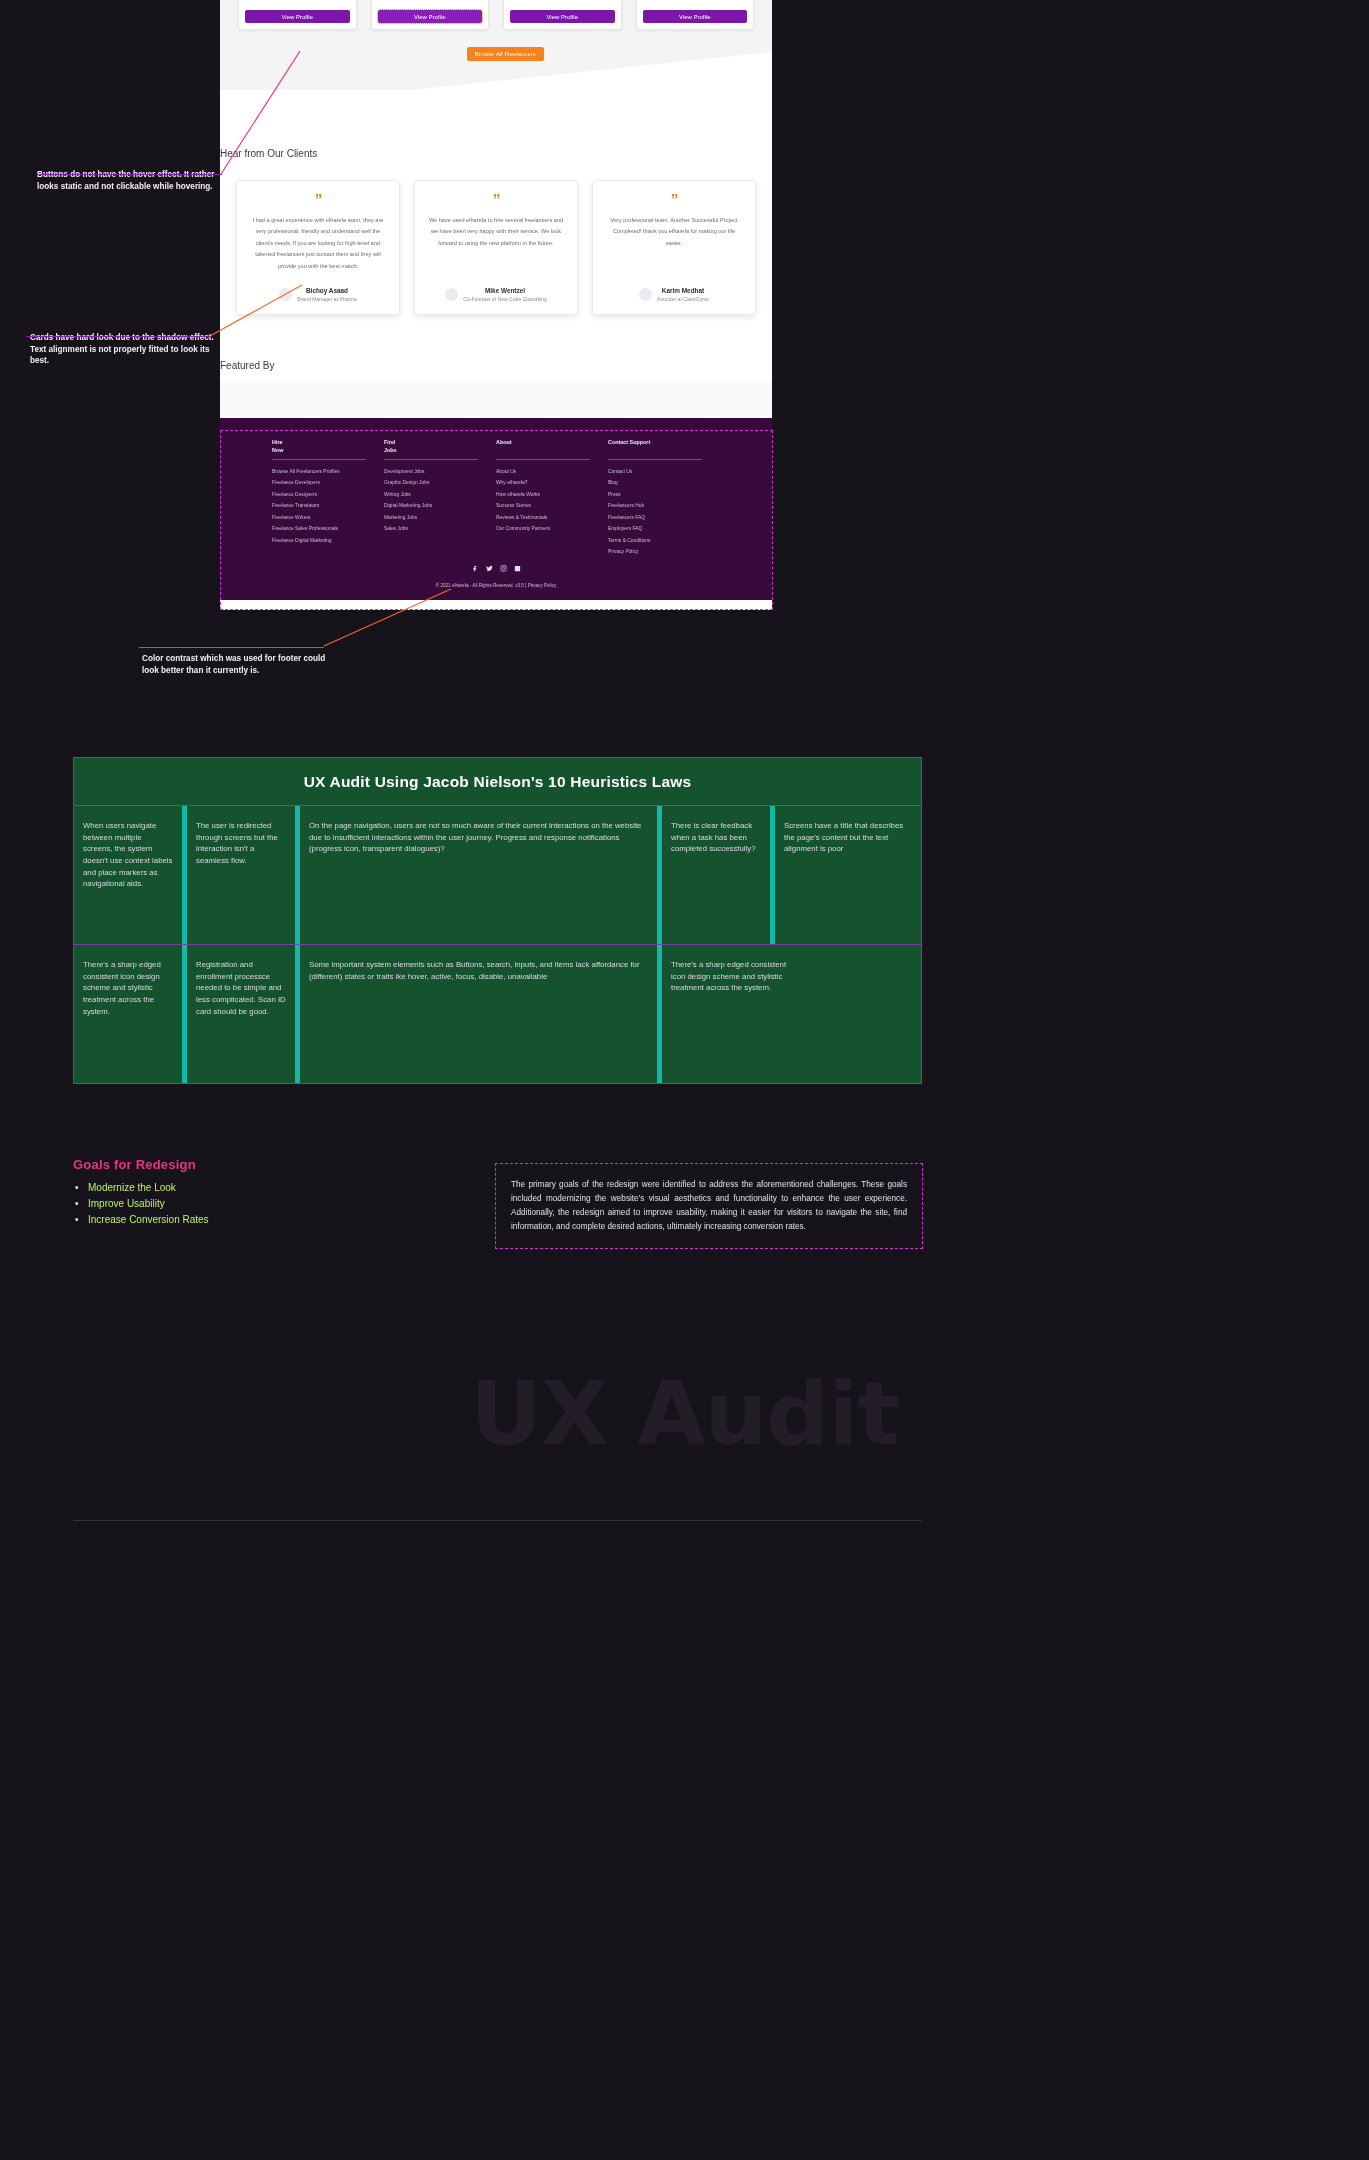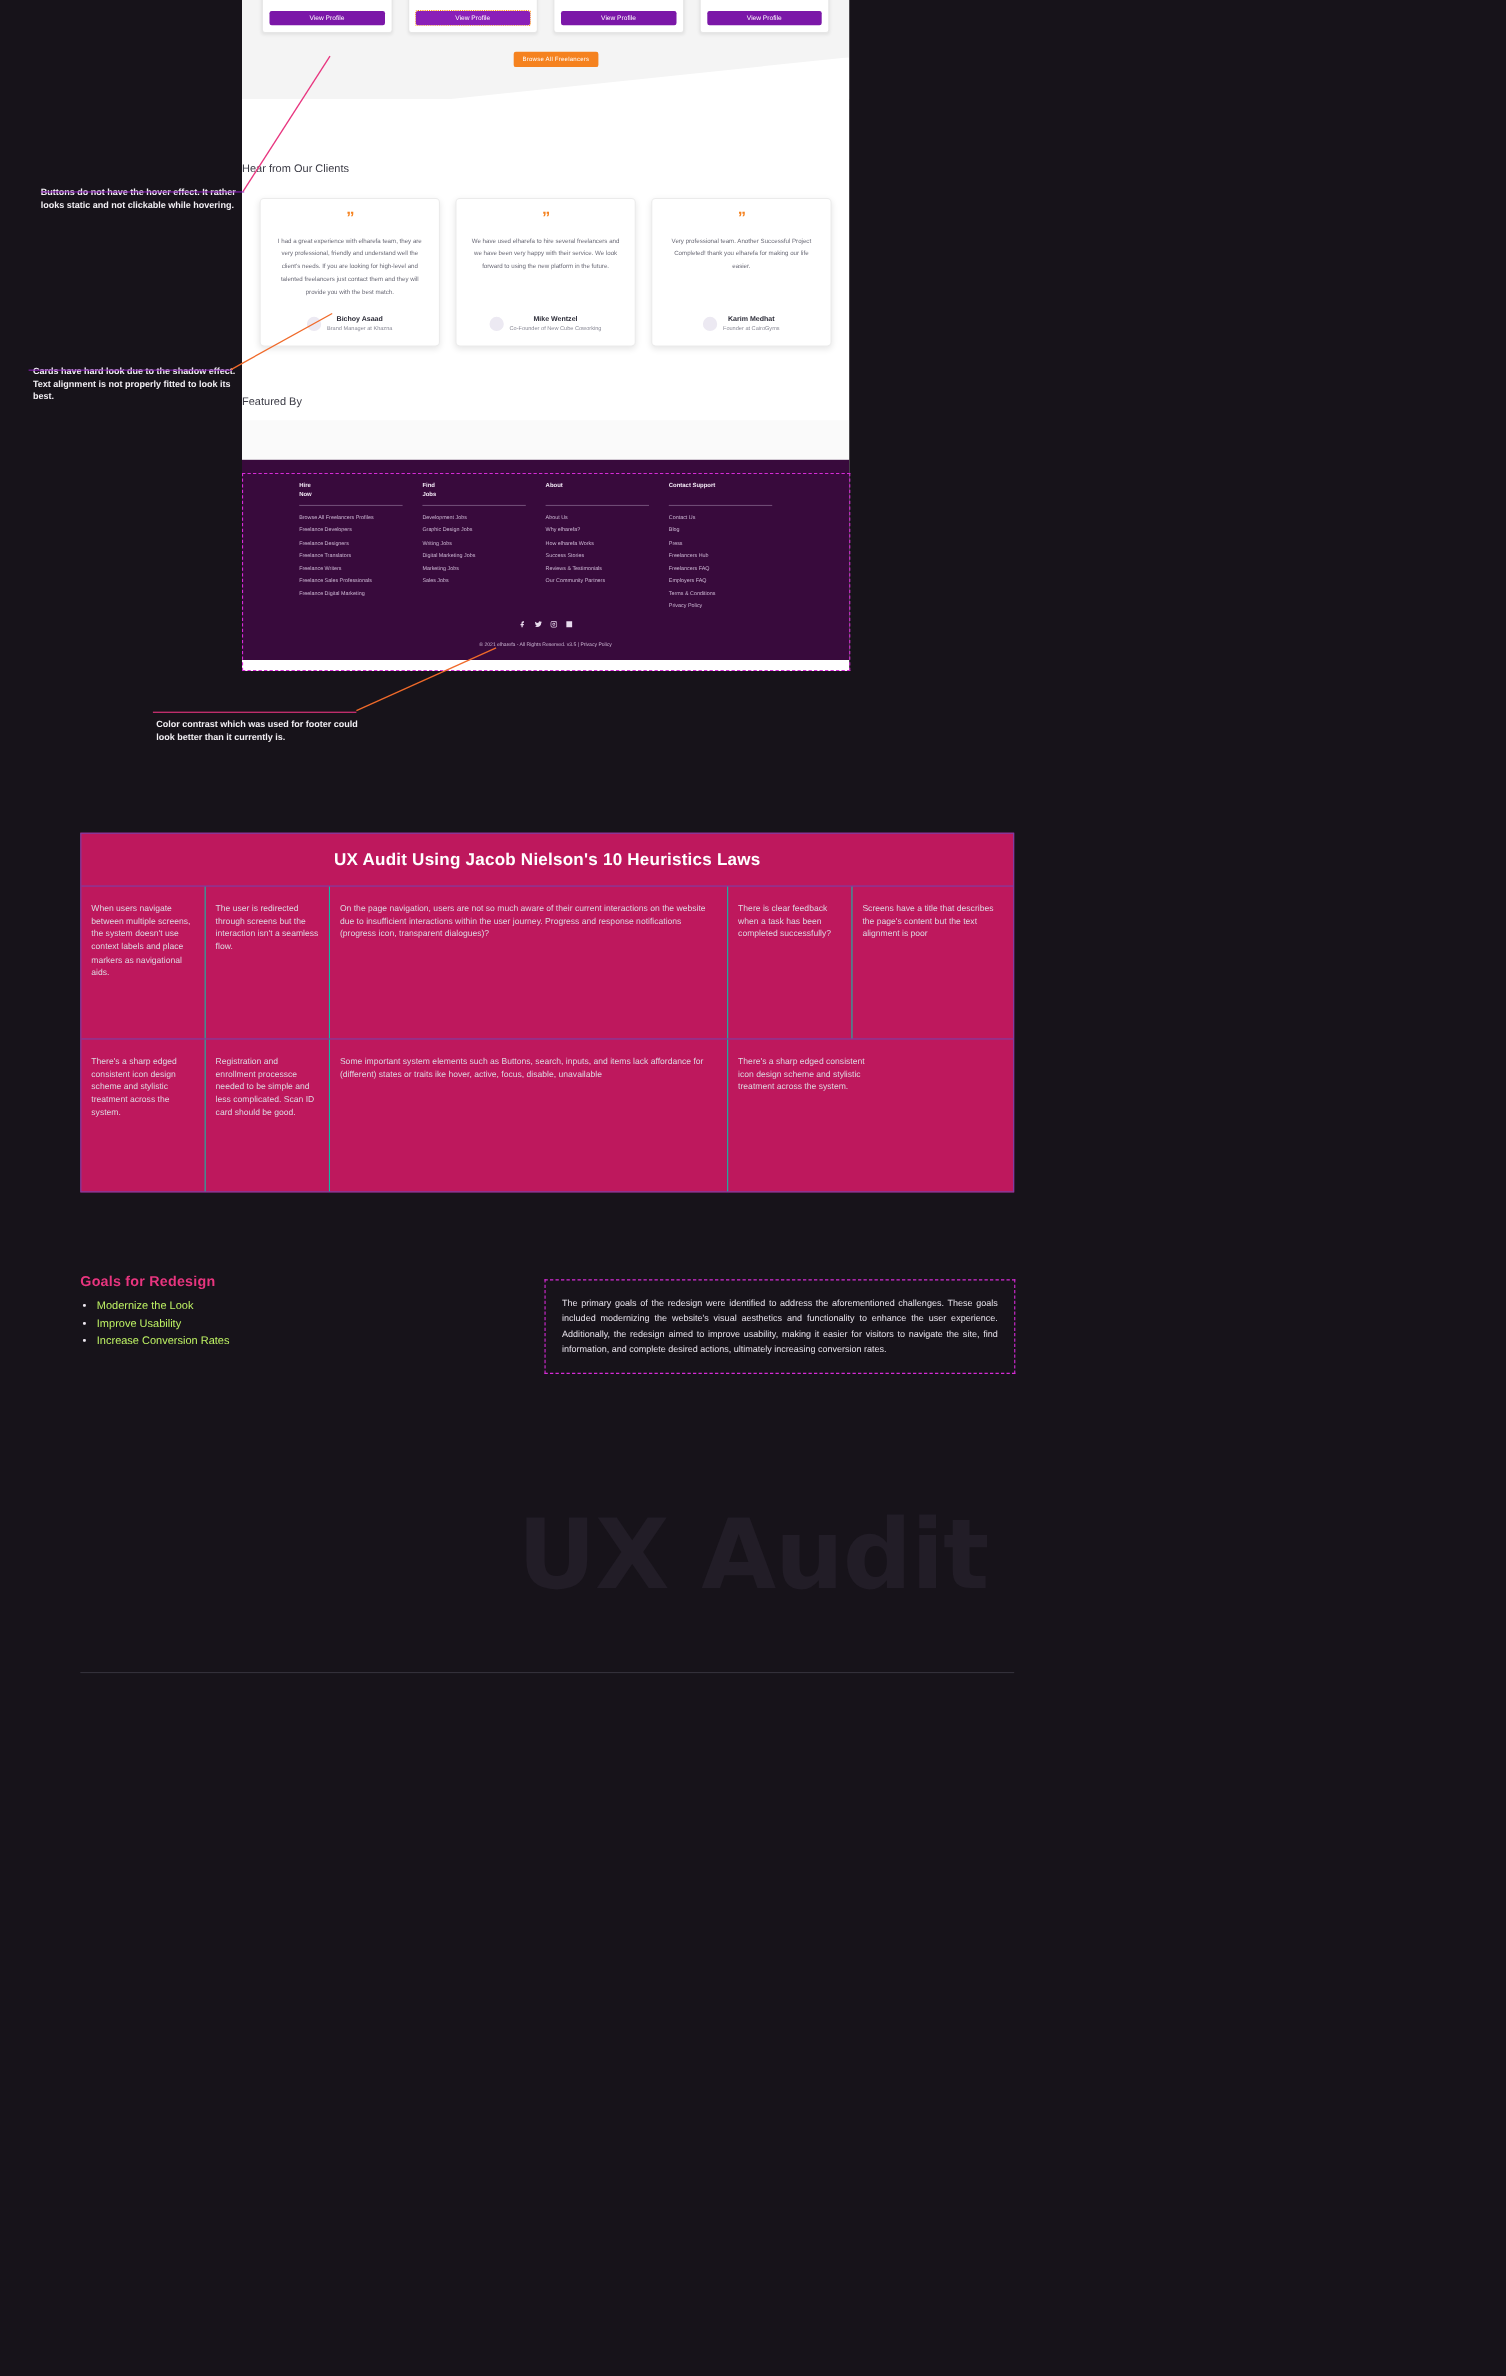--- a/index.html
+++ b/index.html
@@ -77,32 +77,32 @@
   .mock-dashed { position:absolute; left:220px; top:430px; width:553px; height:180px; border:1px dashed #d62bd6; pointer-events:none; }
 
   
   .anno { position:absolute; font-size:8.2px; font-weight:700; line-height:1.42; color:#f3f0f5; width:192px;margin-top:31px; }
   .anno-rule { position:absolute; height:1.4px; }
   .anno-line { position:absolute; }
 
   
   .audit {
     position:absolute; left:73px; top:757px; width:849px;
-    border:1px solid #7b3fa8; background:#be185d;
+    border:1px solid #7b3fa8; background:#14532d;
   }
   .audit-head {
     height:48px; display:flex; align-items:center; justify-content:center;
     font-size:15.5px; font-weight:700; color:#ffffff; letter-spacing:.2px;
     border-bottom:1px solid #7b3fa8;
   }
   .audit-row { display:flex; }
   .audit-row + .audit-row { border-top:1px solid #7b3fa8; }
   .audit-cell {
     padding:14px 9px 0; font-size:7.8px; line-height:1.5; color:#ddd9e2;
-    border-right:1px solid #14b8a6; min-height:138px;
+    border-right:5px solid #14b8a6; min-height:138px;
   }
   .audit-cell:last-child { border-right:none; }
   .c0 { width:113px; } .c1 { width:113px; } .c2 { width:362px; }
   .c3 { width:113px; } .c4 { width:146px; }
 
   
   .goals { position:absolute; left:73px; top:1157px; width:290px; }
   .goals-title { font-size:13px; font-weight:700; color:#e8357f; margin-bottom:8px; letter-spacing:.2px; }
   .goals-list { list-style:none; }
   .goals-list li { font-size:10px; color:#bef264; line-height:1.62; padding-left:15px; position:relative; }

